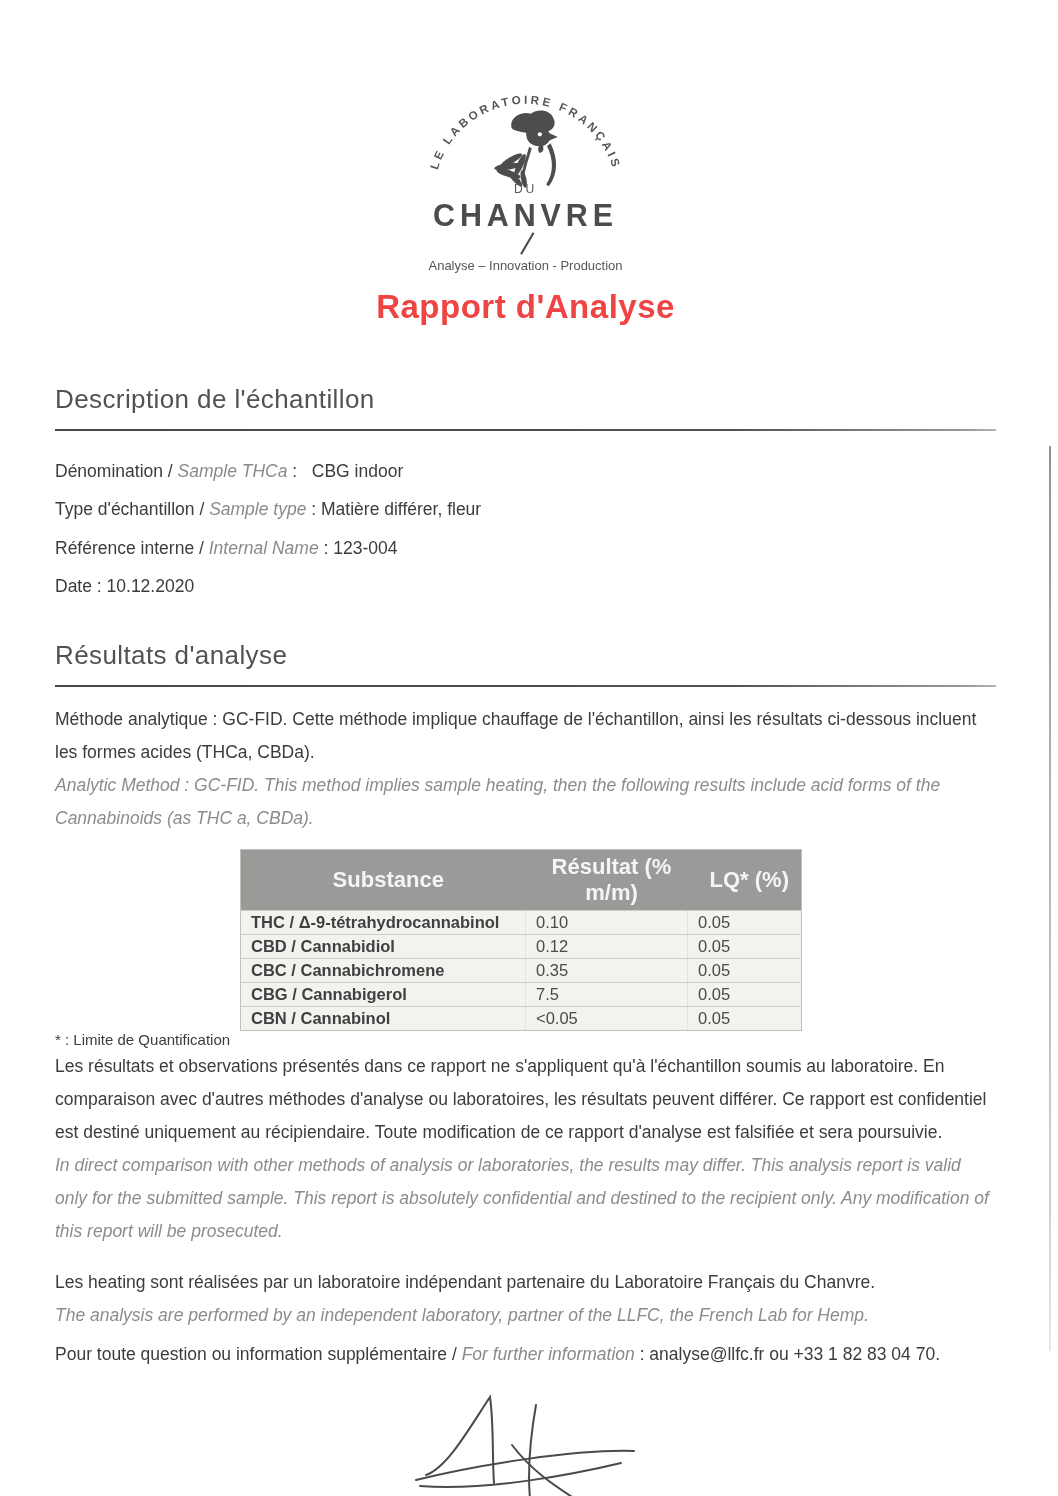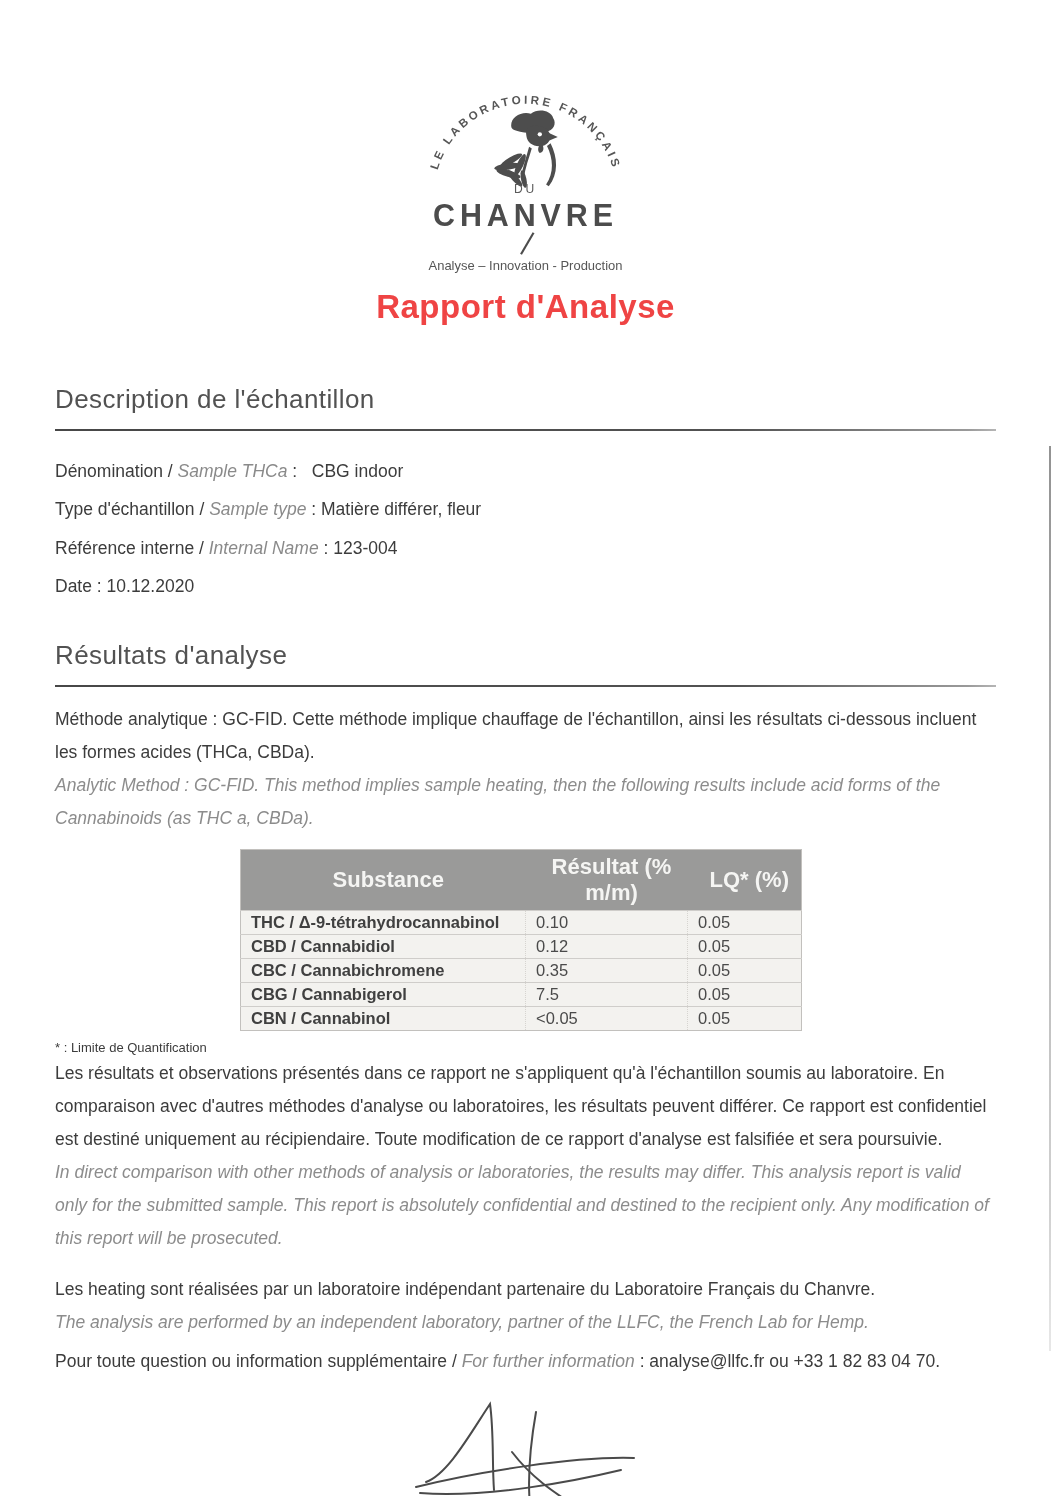--- a/index.html
+++ b/index.html
@@ -65,21 +65,21 @@
   }
   .results-table td {
     padding: 2px 0 2px 10px;
     border-top: 1px solid #cfcdca;
     color: #4a4a4a;
   }
   .results-table td.col-substance { font-weight: bold; color: #404040; width: 285px; }
   .results-table td.col-result { width: 162px; border-left: 1px dotted #d6d4d0; }
   .results-table td.col-lq { border-left: 1px dotted #d6d4d0; }
 
-  .footnote { font-size: 13px; color: #3c3c3c; margin-top: 9px; }
+  .footnote { font-size: 15px; color: #3c3c3c; }
 
   
   .signature-block { margin-top: 12px; text-align: center; }
   .signature-block svg { display: block; margin: 0 auto; }
 
   
   .scan-line {
     position: absolute; top: 378px; right: 7px; width: 2px; height: 905px;
     background: linear-gradient(to bottom, #6e6e6e, #9a9a9a 40%, #c2c2c2 85%, #e0e0e0);
     opacity: 0.75;

